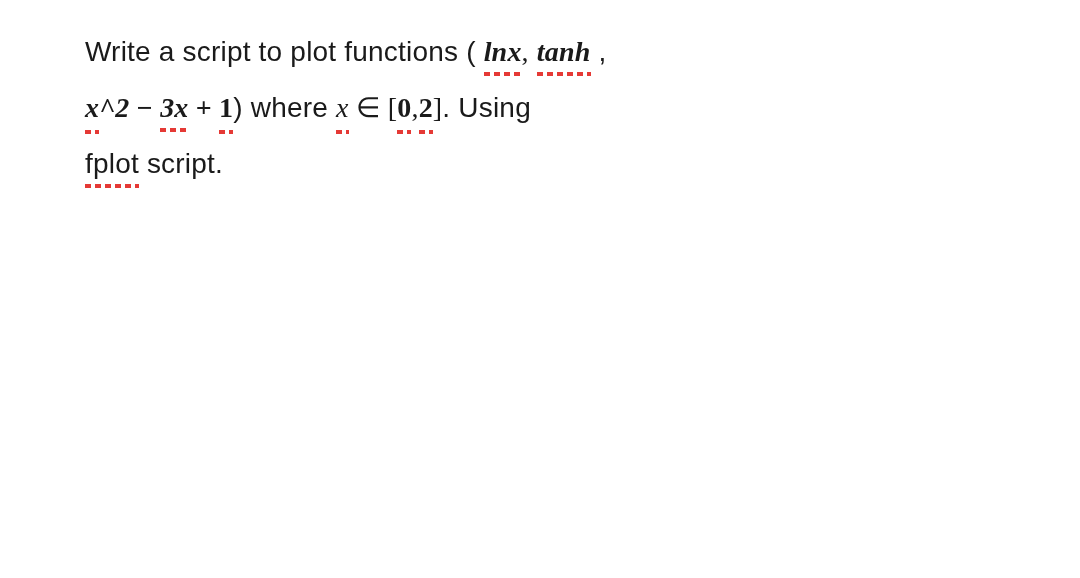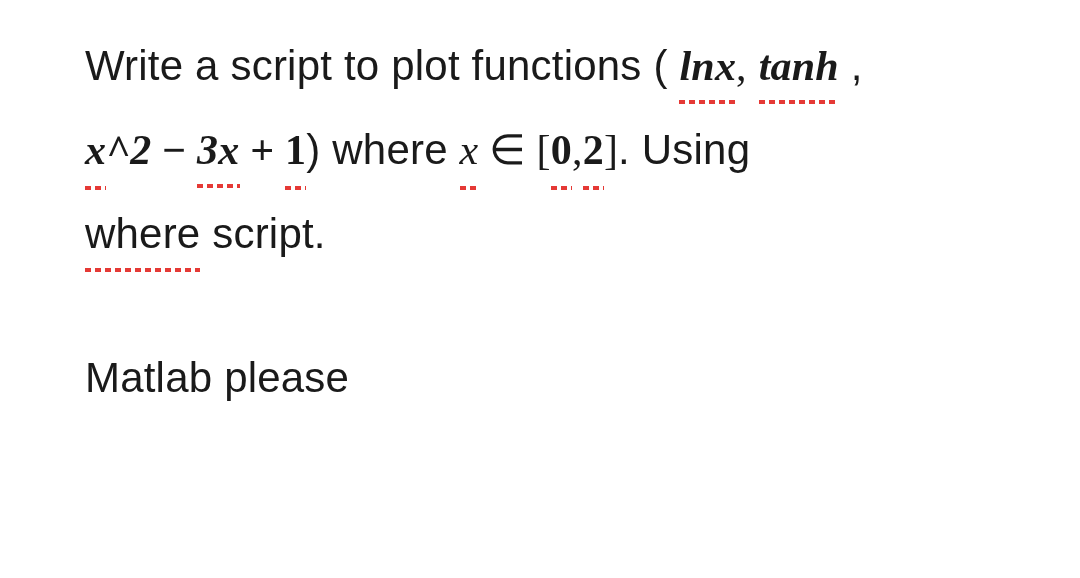--- a/index.html
+++ b/index.html
@@ -8,21 +8,21 @@
       box-sizing: border-box;
     }
     body {
       width: 1080px;
       height: 578px;
       background: #ffffff;
       font-family: Arial, Helvetica, sans-serif;
       padding: 24px 80px 24px 85px;
     }
     .content {
-      font-size: 42px;
+      font-size: 28px;
       line-height: 2.0;
       color: #1a1a1a;
       letter-spacing: 0.2px;
     }
     .italic {
       font-style: italic;
       font-family: 'Times New Roman', Times, serif;
     }
     .bold {
       font-weight: bold;
@@ -63,18 +63,15 @@
 <body>
 
 <div class="content">
   <div>
     <span>Write a script to plot functions (</span>
     <span class="italic bold underline-red">lnx</span><span class="serif">,</span>
     <span class="italic bold underline-red">tanh</span><span> ,</span>
     <br>
     <span class="italic bold underline-red underline-red-short">x</span><span class="italic bold">^2</span><span class="bold serif"> − </span><span class="italic bold underline-red">3x</span><span class="bold serif"> + </span><span class="bold serif underline-red underline-red-short">1</span><span>) where </span><span class="italic underline-red underline-red-short">x</span><span class="element-of"> ∈ </span><span class="serif">[</span><span class="bold serif underline-red underline-red-short">0</span><span class="serif">,</span><span class="bold serif underline-red underline-red-short"> 2</span><span class="serif">]</span><span>. Using</span>
     <br>
-    <span class="underline-red">where</span><span> script.</span>
-  </div>
-  <div class="para2">
-    <span>Matlab please</span>
+    <span class="underline-red">fplot</span><span> script.</span>
   </div>
 </div>
 
 </body></html>

